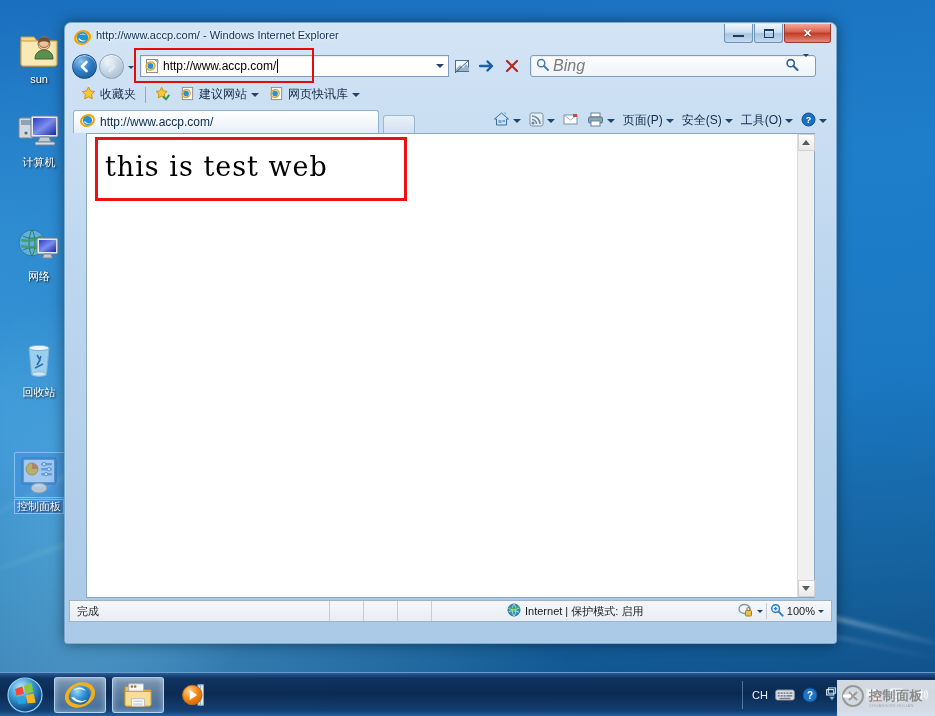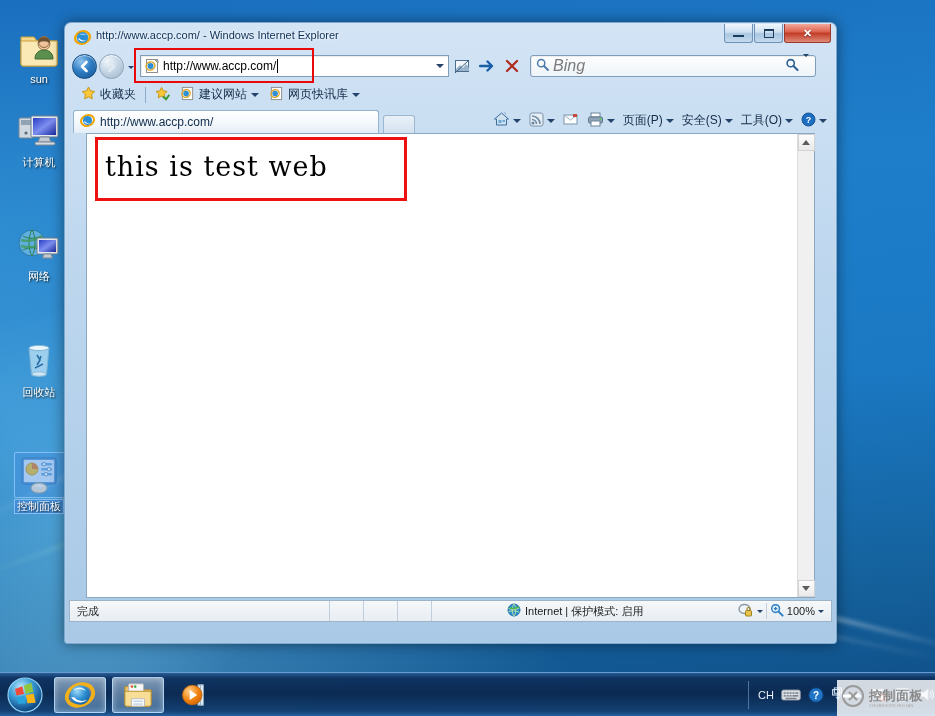--- a/index.html
+++ b/index.html
@@ -236,21 +236,21 @@
     display:flex; align-items:center; justify-content:center; cursor:pointer;
   }
   .tb-btn.active {
     background: linear-gradient(180deg, rgba(215,235,252,0.55), rgba(150,200,240,0.35));
     border: 1px solid rgba(190,225,255,0.85);
     box-shadow: inset 0 0 6px rgba(255,255,255,0.45);
   }
   .tb-btn.flat { background: transparent; border: 1px solid transparent; }
   #tray {
     margin-left: auto; display:flex; align-items:center; gap: 7px;
-    padding-right: 0; height: 44px; color: #e8f2fb; font-size: 11px;
+    padding-right: 6px; height: 44px; color: #e8f2fb; font-size: 11px;
   }
   #tray-divider { width:1px; height:28px; background: rgba(150,200,240,0.45); margin-right: 2px; }
   #tray .ti { display:flex; align-items:center; justify-content:center; cursor:pointer; }
   #watermark {
     position: absolute; right: 0; bottom: 0; width: 98px; height: 36px;
     background: rgba(255,255,255,0.82);
     display:flex; align-items:center; gap: 4px; padding-left: 4px;
   }
   #wm-text { display:flex; flex-direction: column; line-height: 1; }
   #wm-main { font-size: 13px; font-weight: bold; color: #8a8a8a; letter-spacing: 0.5px; }

